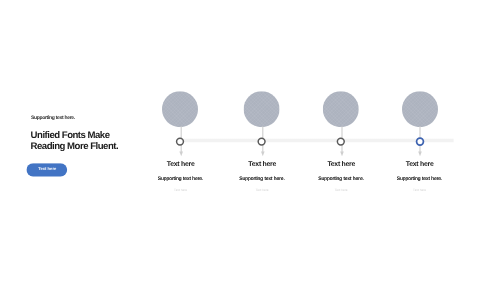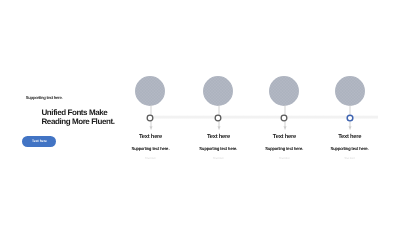--- a/index.html
+++ b/index.html
@@ -15,21 +15,21 @@
   }
   .slide { position:relative; width:400px; height:225px; background:#fff; }
 
   
   .left { position:absolute; left:25.5px; top:95.6px; width:110px; }
   .eyebrow {
     font-size:4.2px; letter-spacing:-0.26px; color:#2e2e2e; font-weight:700;
     line-height:4.6px; margin:0; height:4.6px; text-indent:0.26px;
   }
   .headline {
-    position:absolute; left:16px; top:12.6px; width:110px;
+    position:absolute; left:0; top:12.6px; width:110px;
     font-size:8px; line-height:9.1px; font-weight:700; color:#1b1b1b;
     margin:0; letter-spacing:-0.42px; white-space:pre-line;
   }
   .cta {
     position:absolute; left:-3.9px; top:40.1px;
     width:34.2px; height:11.1px; border-radius:5.6px;
     background:#4274c4; display:flex; align-items:center; justify-content:center;
     color:#ffffff; font-size:3.4px; font-weight:600; letter-spacing:0.02px;
     border:none; padding:0; padding-left:1.4px;
     box-sizing:border-box;

